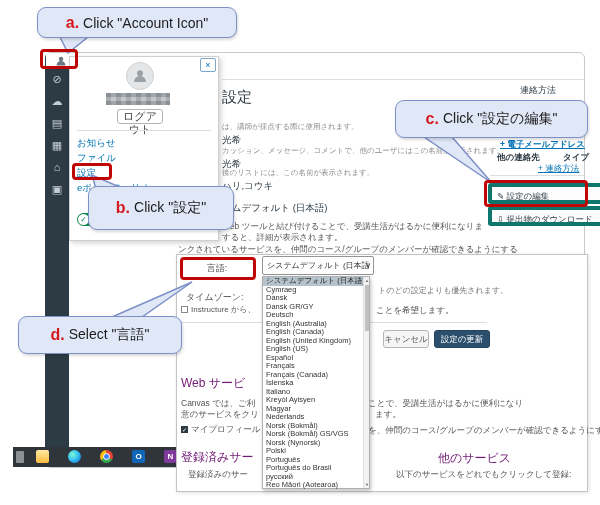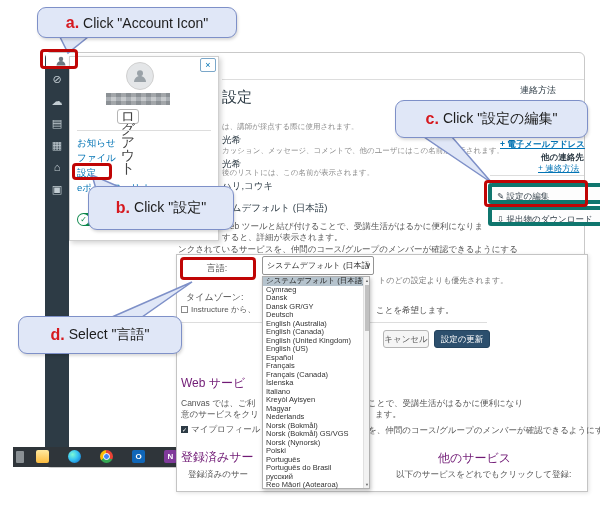--- a/index.html
+++ b/index.html
@@ -23,38 +23,38 @@
   .close-btn { left:200px; top:58px; width:16px; height:14px; background:#fff;
     border:1px solid #7ba7c9; border-radius:2px; color:#0374b5; font-size:9px;
     line-height:12px; text-align:center; }
   .avatar { left:126px; top:62px; width:28px; height:28px; border-radius:50%;
     background:#e4e6e8; border:1px solid #d0d0d0; text-align:center; }
   .censor { left:106px; top:93px; width:64px; height:12px;
     background:
       repeating-linear-gradient(90deg,#b9bdc1 0 5px,#d8dadc 5px 10px),
       repeating-linear-gradient(0deg,rgba(150,154,158,.6) 0 4px,rgba(220,222,224,.6) 4px 8px);
     background-blend-mode:multiply; }
-  .logout-btn { left:117px; top:109px; width:22px; height:15px; background:#fff;
-    border:1px solid #b5b5b5; border-radius:3px; font-size:14px; color:#444;
+  .logout-btn { left:117px; top:109px; width:46px; height:15px; background:#fff;
+    border:1px solid #b5b5b5; border-radius:3px; font-size:11px; color:#444;
     text-align:center; line-height:13px; }
   .pop-link { left:77px; font-size:9.5px; color:#0374b5; }
   .hc-toggle { left:77px; top:213px; width:24px; height:13px; border-radius:7px; background:#0b874b; }
   .hc-knob { position:absolute; left:1px; top:1px; width:11px; height:11px; border-radius:50%;
     background:#fff; color:#0b874b; font-size:8px; line-height:11px; text-align:center; }
   .hc-label { left:106px; top:215px; font-size:7.5px; color:#2d3b45; }
   .hc-info  { left:189px; top:214px; font-size:8px; color:#666; }
 
   
   .hline { background:#dddddd; height:1px; }
   .page-title { left:222px; top:88px; font-size:15px; color:#2d3b45; }
   .row-value { left:222px; font-size:9.5px; color:#2d3b45;margin-top:24px; }
   .row-cap { left:222px; font-size:7.5px; color:#8b8b8b; }
   .contact-title { left:520px; top:84px; font-size:9px; color:#2d3b45; }
   .blue-link { color:#0374b5; font-size:8.5px; text-decoration:underline; }
-  .col-h { font-size:8.5px; font-weight:bold; color:#2d3b45;margin-left:44px; }
+  .col-h { font-size:8.5px; font-weight:bold; color:#2d3b45; }
   .side-btn { width:117px; background:#fdfdfd; border:4px solid #0f766e; border-radius:3px;
     font-size:8.5px; color:#2d3b45; line-height:19px; padding-left:5px; white-space:nowrap; overflow:hidden; }
   .frag { font-size:8.5px; color:#555; }
 
   
   .taskbar { left:13px; top:447px; width:166px; height:20px; background:#2f353a; }
   .tb-tile { position:absolute; top:3px; width:13px; height:13px; border-radius:2px;
     color:#fff; font-size:8px; font-weight:bold; text-align:center; line-height:13px; }
   .tb-stub { background:#8a9094; width:8px; height:12px; top:4px; border-radius:1px; }
   .tb-folder { background:linear-gradient(180deg,#ffe9a0,#fcbc3f); }
@@ -175,21 +175,21 @@
 </div>
 <div class="abs hc-label">Use High Contrast UI</div>
 <div class="abs hc-info">ⓘ</div>
 
 <div class="abs overlay"></div>
 <div class="abs ov-label" style="left:184px; top:262px; width:66px; text-align:center;">言語:</div>
 <div class="abs select">
   <span>システムデフォルト (日本語</span>
   <span class="chev">∨</span>
 </div>
-<div class="abs frag nowrap" style="left:378px; top:275px; font-size:8px; color:#777;">トのどの設定よりも優先されます。</div>
+<div class="abs frag nowrap" style="left:378px; top:285px; font-size:8px; color:#777;">トのどの設定よりも優先されます。</div>
 <div class="abs ov-label" style="left:186px; top:291px;">タイムゾーン:</div>
 <div class="abs" style="left:181px; top:304px; font-size:8px; color:#555; white-space:nowrap;">
   <span class="cbx"></span><span>Instructure から、</span>
 </div>
 <div class="abs frag nowrap" style="left:376px; top:305px;">ことを希望します。</div>
 <div class="abs hline" style="left:181px; top:322px; width:306px;"></div>
 <div class="abs btn-cancel">キャンセル</div>
 <div class="abs btn-update">設定の更新</div>
 
 <div class="abs ov-h nowrap" style="left:181px; top:375px;">Web サービ</div>

